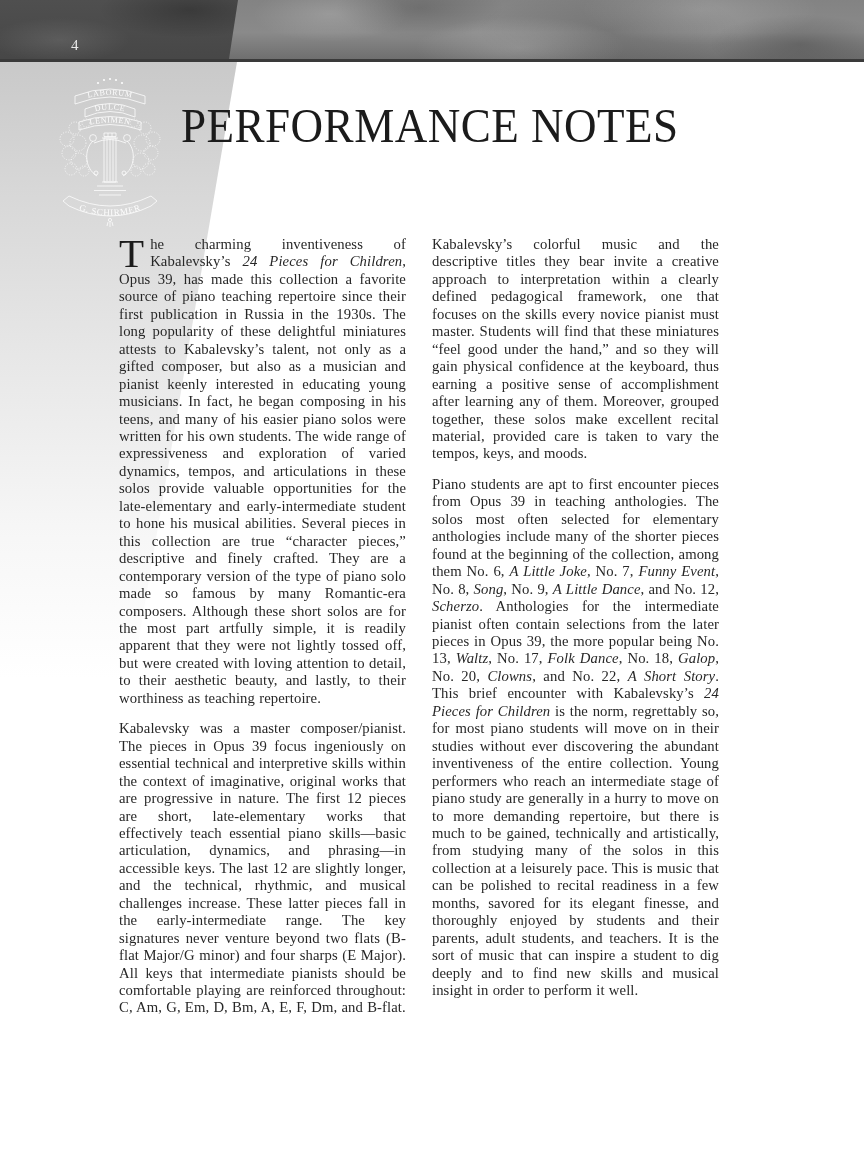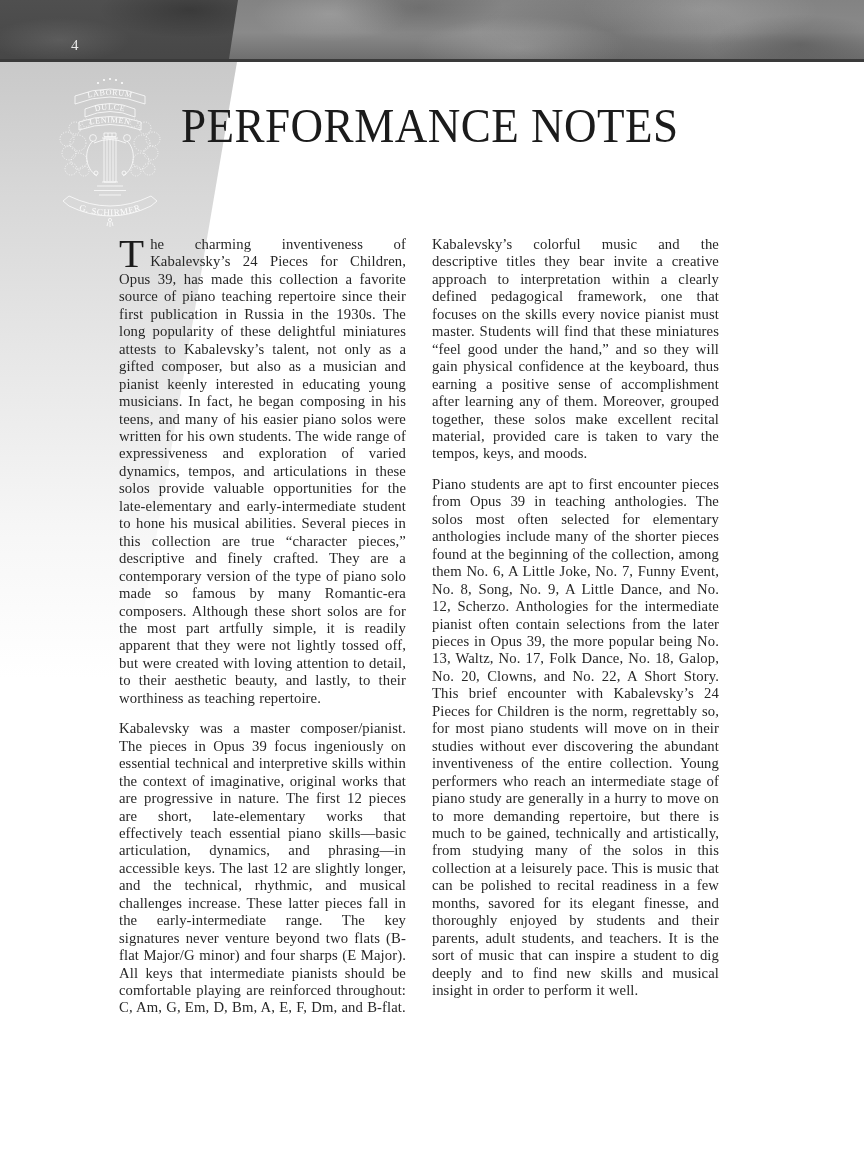--- a/index.html
+++ b/index.html
@@ -59,21 +59,21 @@
     position:absolute;left:119px;top:236px;width:601px;
     display:flex;gap:26px;
   }
   .col{width:287px;}
   .col p{
     margin:0 0 13px 0;
     font-size:14.7px;line-height:17.45px;text-align:justify;
     color:var(--body-ink,#272727);letter-spacing:.1px;word-spacing:.4px;
     hyphens:auto;-webkit-hyphens:auto;
   }
-  .it{}
+  .it{font-style:italic;}
   .dropcap{
     float:left;font-size:41px;line-height:31px;
     padding:2px 6px 0 0;color:var(--title-ink,#1b1b1b);
   }
 </style>
 </head>
 <body>
 
 <div class="sheet">
 

